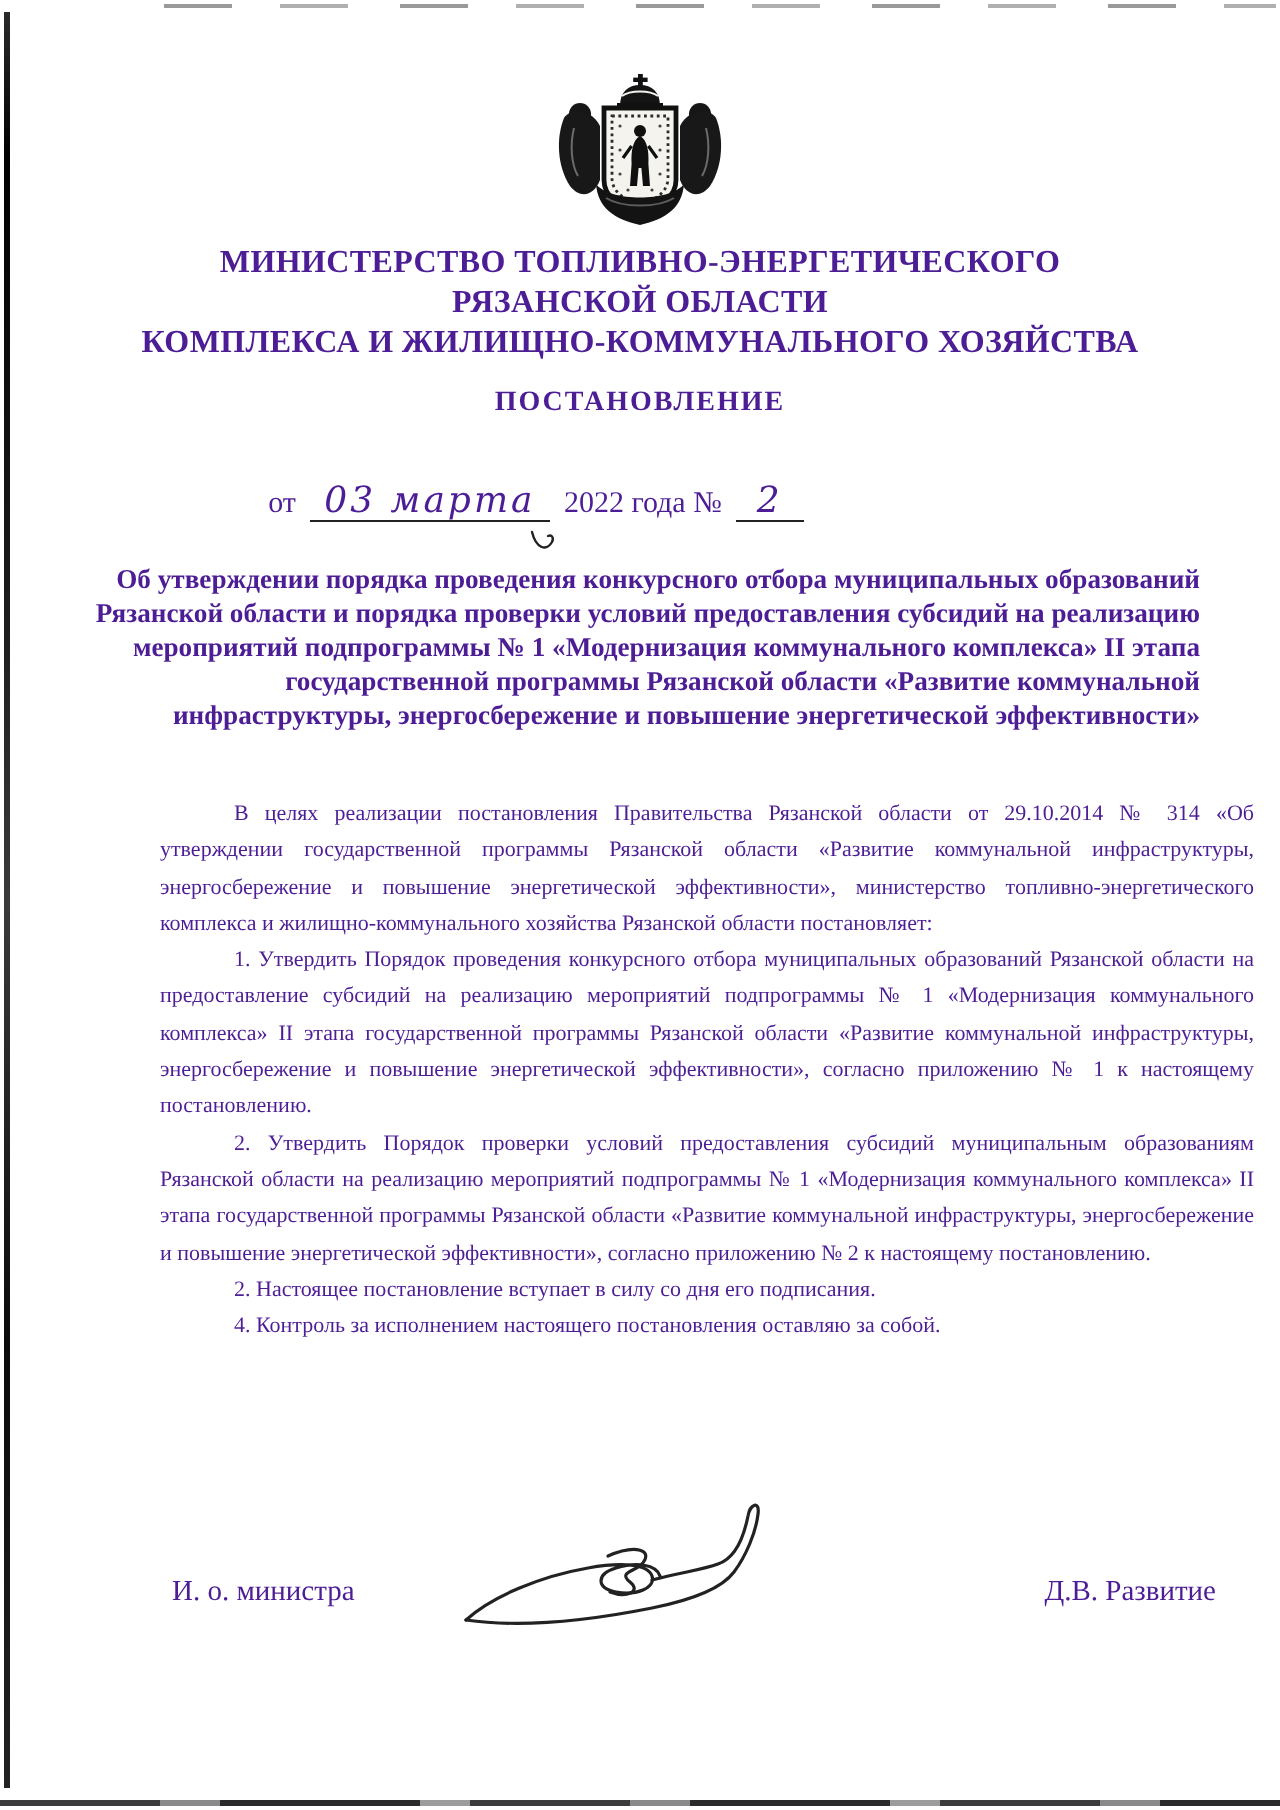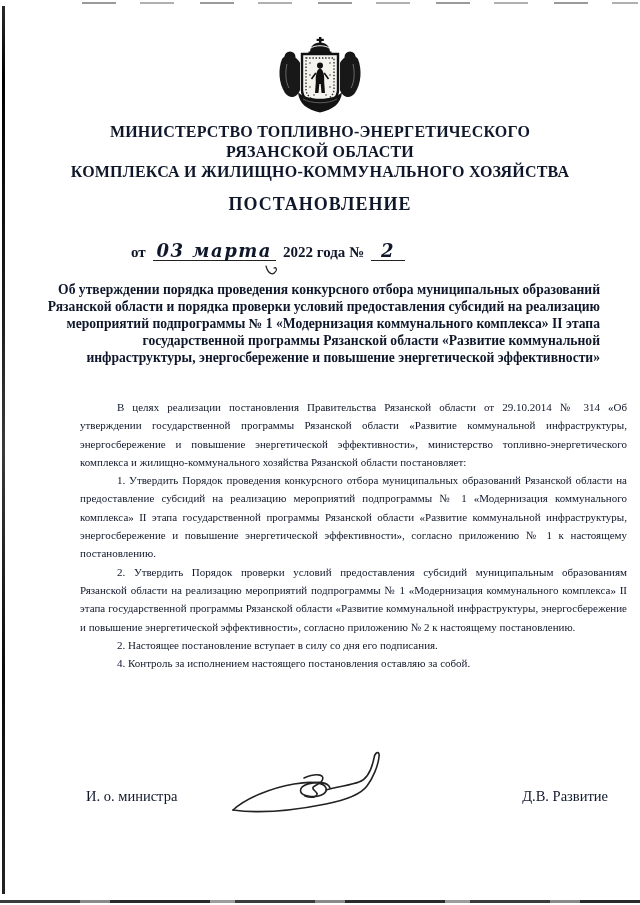--- a/index.html
+++ b/index.html
@@ -1,21 +1,21 @@
 <!DOCTYPE html>
 <html><head>
 <meta charset="utf-8">
 <style>
   html,body{margin:0;padding:0;background:#ffffff;}
   .page{
     position:relative;
     width:640px;height:905px;
     background:#ffffff;
     font-family:"Liberation Serif","DejaVu Serif",serif;
-    color:#0f172a;
+    color:#4c1d95;
     overflow:hidden;
   }
   
   .edge-left{
     position:absolute;left:2px;top:6px;width:3px;height:888px;
     background:linear-gradient(180deg,#2a2a2a 0%,#000 8%,#1d1d1d 35%,#3a3a3a 50%,#0a0a0a 75%,#222 100%);
   }
   .edge-top{
     position:absolute;top:2px;left:82px;width:556px;height:2px;
     background:repeating-linear-gradient(90deg,#9a9a9a 0 34px,transparent 34px 58px,#b0b0b0 58px 92px,transparent 92px 118px);
@@ -25,26 +25,26 @@
     background:repeating-linear-gradient(90deg,#3c3c3c 0 80px,#8a8a8a 80px 110px,#2b2b2b 110px 210px,#9c9c9c 210px 235px);
   }
   .emblem{position:absolute;left:277px;top:37px;width:86px;height:78px;}
   .org-name{
     position:absolute;top:122px;left:30px;width:580px;
     text-align:center;font-weight:bold;font-size:16px;line-height:20px;
     letter-spacing:0.2px;
   }
   .doc-type{
     position:absolute;top:194px;left:0;width:640px;
-    text-align:center;font-weight:bold;font-size:18px;letter-spacing:1px;
+    text-align:center;font-weight:bold;font-size:14px;letter-spacing:1px;
   }
   .date-line{
     position:absolute;top:243px;left:0;width:508px;
     display:flex;justify-content:center;align-items:flex-end;
-    font-size:15px;padding-left:28px;box-sizing:border-box;white-space:nowrap;font-weight:bold;
+    font-size:15px;padding-left:28px;box-sizing:border-box;white-space:nowrap;
   }
   .date-line .gap{display:inline-block;width:7px;}
   .handwritten{
     font-style:italic;
     font-family:"DejaVu Serif","Liberation Serif",serif;
     font-size:18px;letter-spacing:1.5px;
     transform:skewX(-10deg) rotate(-2deg);
     transform-origin:bottom left;
   }
   .hw-underline{

